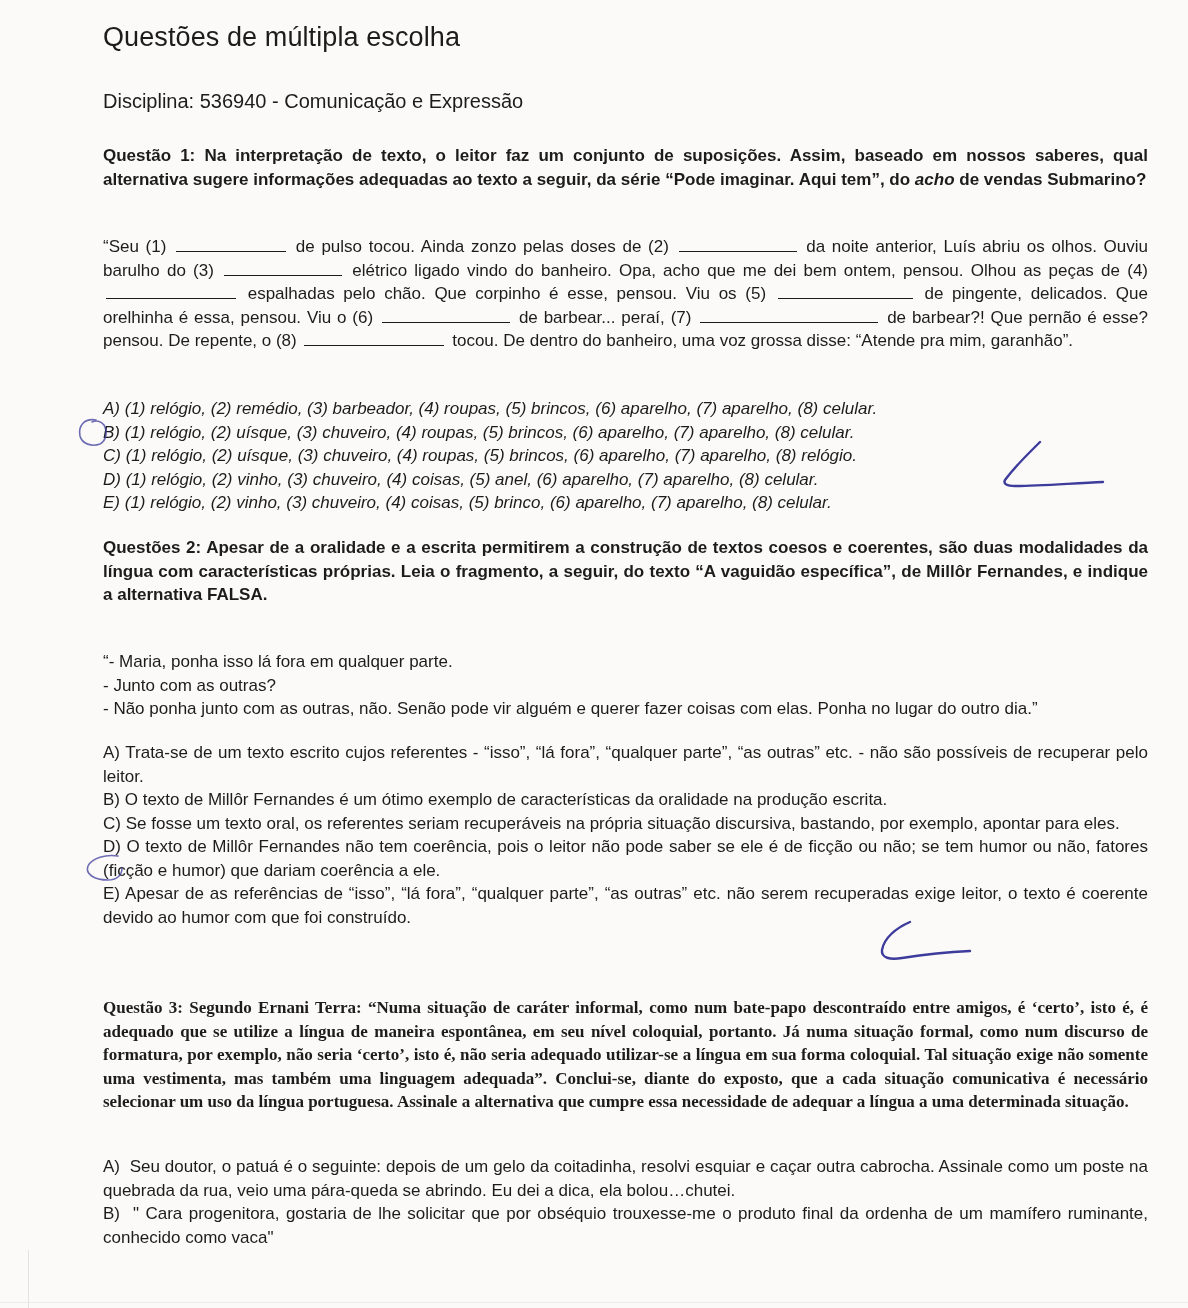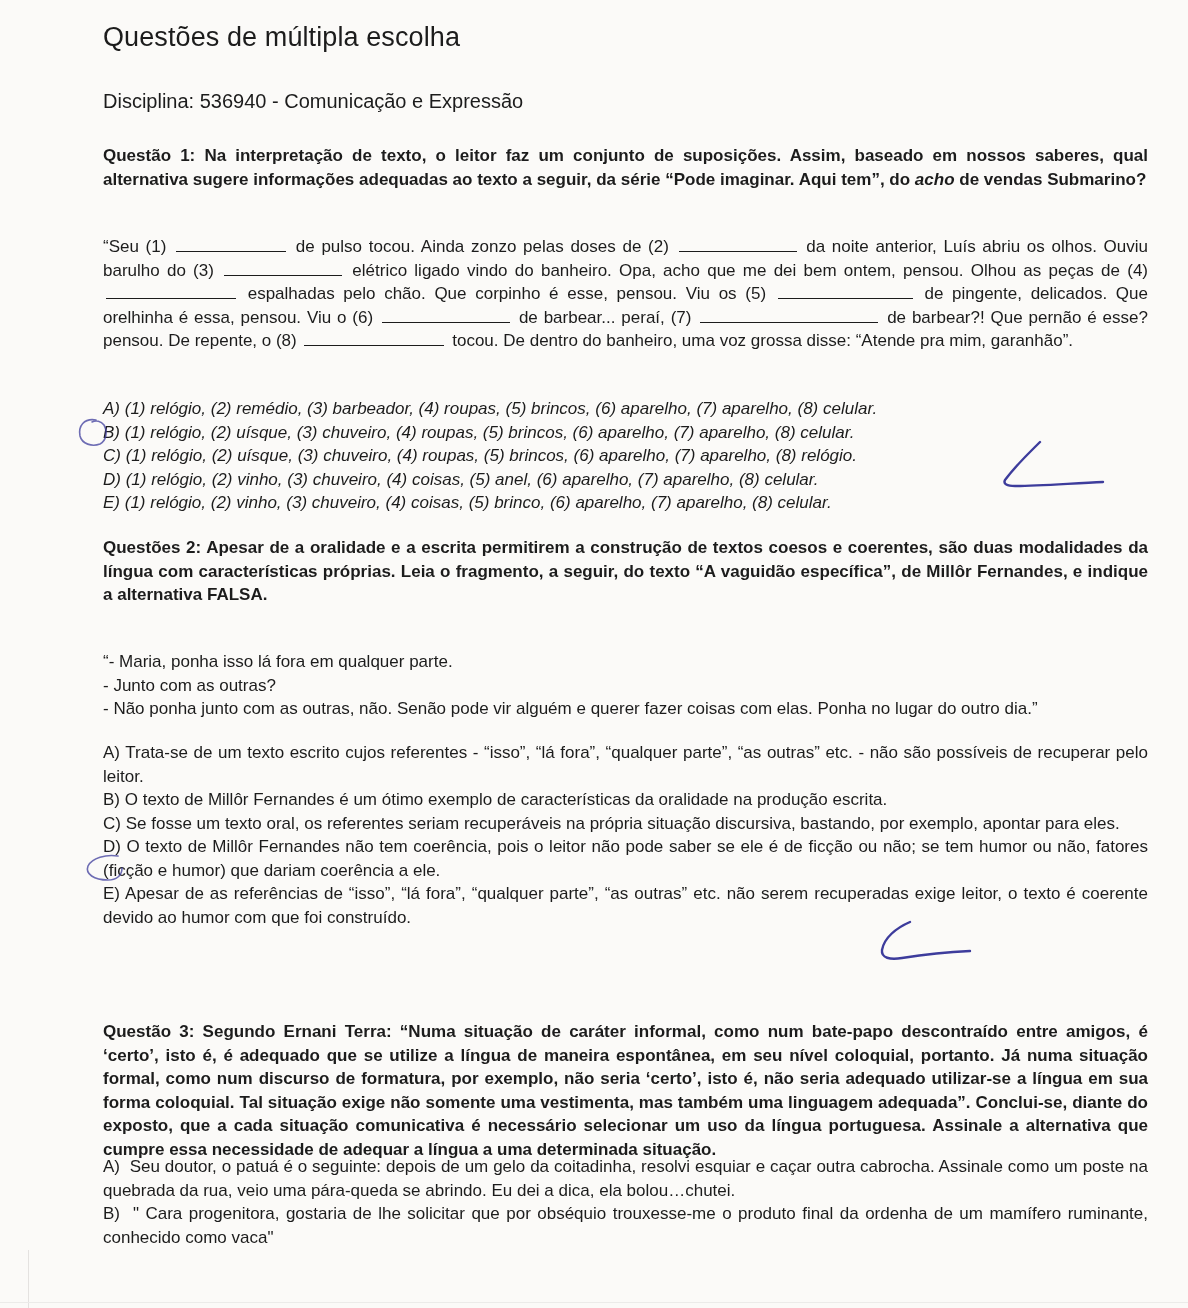--- a/index.html
+++ b/index.html
@@ -72,21 +72,21 @@
   </div>
 
   <div class="block" style="top:741px;">
     <span class="opt"><span>A)</span> <span>Trata-se de um texto escrito cujos referentes - “isso”, “lá fora”, “qualquer parte”, “as outras” etc. - não são possíveis de recuperar pelo leitor.</span></span>
     <span class="opt"><span>B)</span> <span>O texto de Millôr Fernandes é um ótimo exemplo de características da oralidade na produção escrita.</span></span>
     <span class="opt"><span>C)</span> <span>Se fosse um texto oral, os referentes seriam recuperáveis na própria situação discursiva, bastando, por exemplo, apontar para eles.</span></span>
     <span class="opt"><span>D)</span> <span>O texto de Millôr Fernandes não tem coerência, pois o leitor não pode saber se ele é de ficção ou não; se tem humor ou não, fatores (ficção e humor) que dariam coerência a ele.</span></span>
     <span class="opt"><span>E)</span> <span>Apesar de as referências de “isso”, “lá fora”, “qualquer parte”, “as outras” etc. não serem recuperadas exige leitor, o texto é coerente devido ao humor com que foi construído.</span></span>
   </div>
 
-  <div class="block q-prompt" style="top:1020px;">
+  <div class="block q-prompt" style="top:996px;font-family:Liberation Serif, serif;">
     <span>Questão 3:</span><span> Segundo Ernani Terra: “Numa situação de caráter informal, como num bate-papo descontraído entre amigos, é ‘certo’, isto é, é adequado que se utilize a língua de maneira espontânea, em seu nível coloquial, portanto. Já numa situação formal, como num discurso de formatura, por exemplo, não seria ‘certo’, isto é, não seria adequado utilizar-se a língua em sua forma coloquial. Tal situação exige não somente uma vestimenta, mas também uma linguagem adequada”. Conclui-se, diante do exposto, que a cada situação comunicativa é necessário selecionar um uso da língua portuguesa. Assinale a alternativa que cumpre essa necessidade de adequar a língua a uma determinada situação.</span>
   </div>
 
   <div class="block" style="top:1155px;">
     <span class="opt"><span>A)</span>&nbsp; <span>Seu doutor, o patuá é o seguinte: depois de um gelo da coitadinha, resolvi esquiar e caçar outra cabrocha. Assinale como um poste na quebrada da rua, veio uma pára-queda se abrindo. Eu dei a dica, ela bolou…chutei.</span></span>
     <span class="opt"><span>B)</span>&nbsp; <span>" Cara progenitora, gostaria de lhe solicitar que por obséquio trouxesse-me o produto final da ordenha de um mamífero ruminante, conhecido como vaca"</span></span>
   </div>
 </div>
 
 <svg class="pen" style="left:74px;top:416px;" width="50" height="34" viewBox="0 0 50 34">

